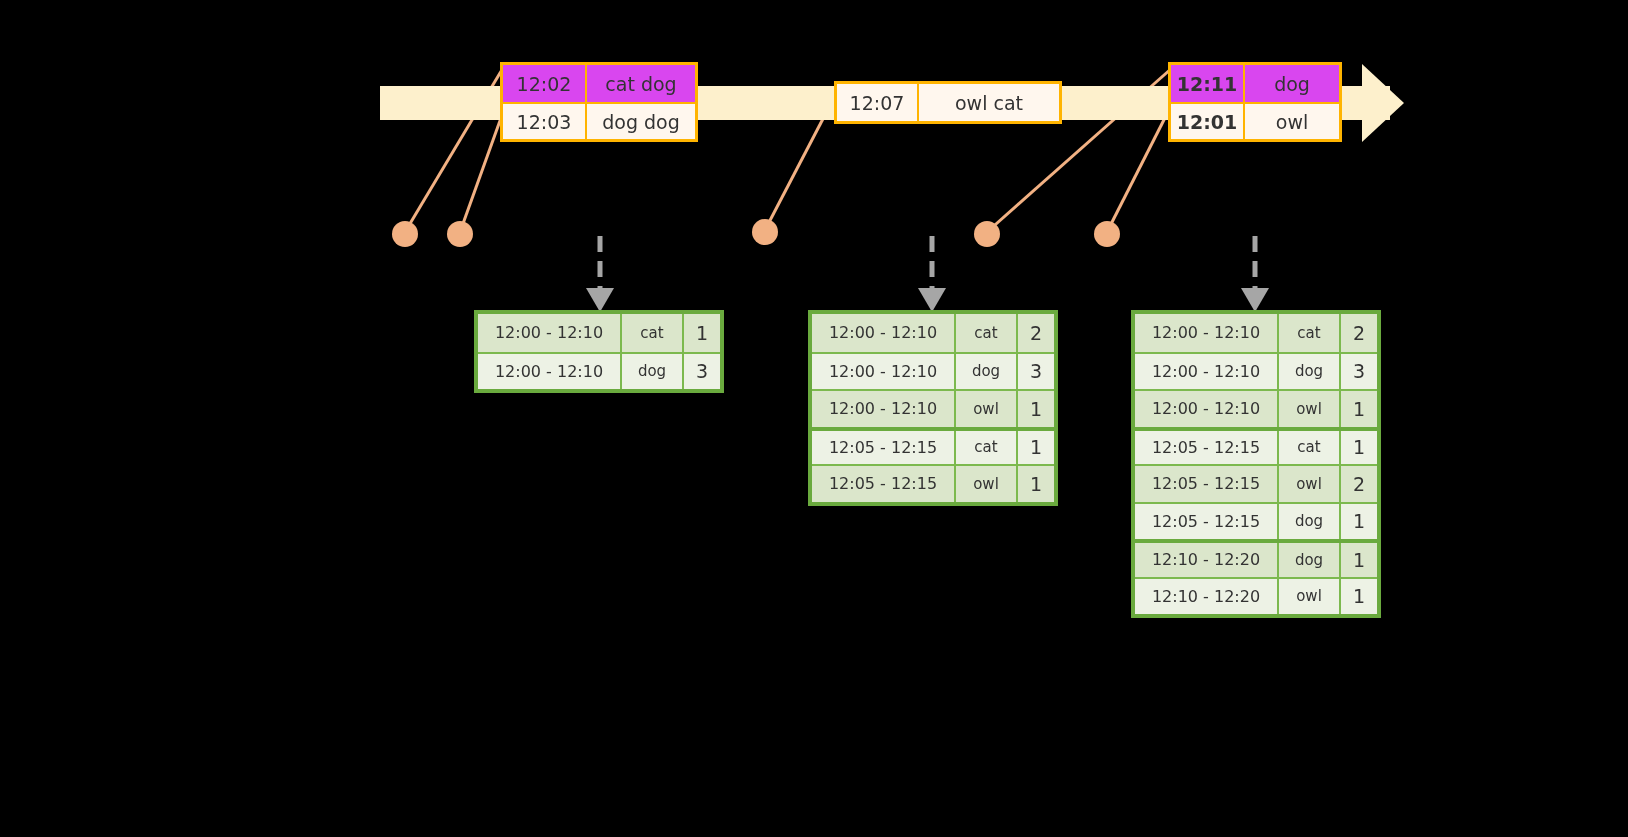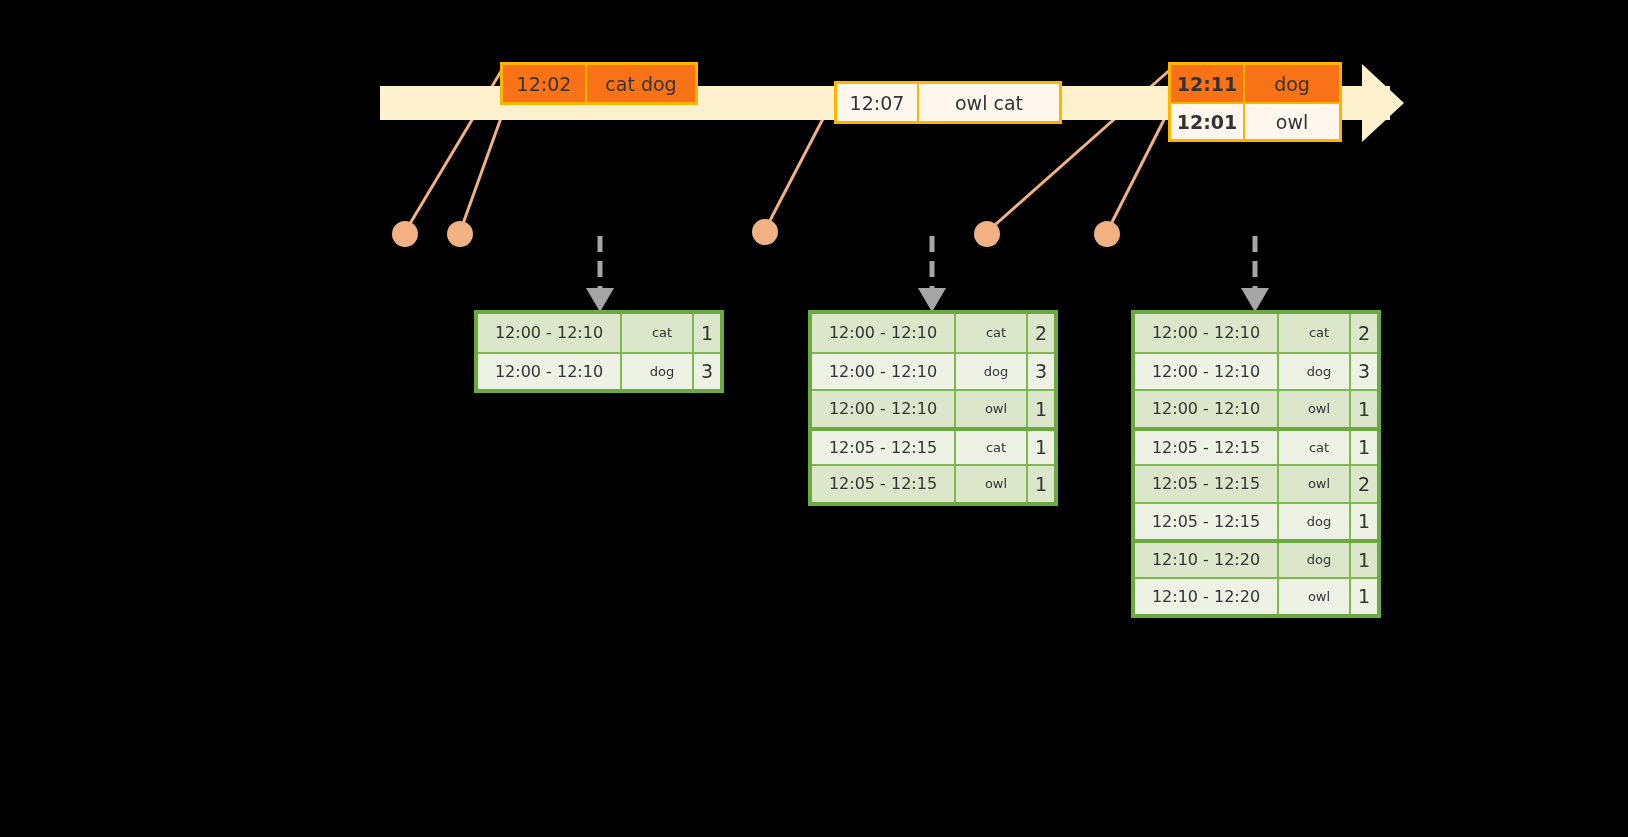--- a/index.html
+++ b/index.html
@@ -13,43 +13,43 @@
        background:#fdf0cc;}
   .timeline-head{position:absolute;left:1362px;top:64px;width:0;height:0;
        border-top:39px solid transparent;border-bottom:39px solid transparent;
        border-left:42px solid #fdf0cc;}
 
   
   .evbox{position:absolute;border:3px solid #ffb400;box-sizing:border-box;
        background:#fff7ee;}
   .evrow{display:flex;height:37px;box-sizing:border-box;}
   .evrow + .evrow{border-top:2px solid #ffb400;}
-  .evrow.shaded{background:#f97316;}
+  .evrow.shaded{background:#d946ef;}
   .evtime{width:84px;display:flex;align-items:center;justify-content:center;
        font-size:19px;color:#333;border-right:2px solid #ffb400;box-sizing:border-box;}
   .evtext{flex:1;display:flex;align-items:center;justify-content:center;
        font-size:19px;color:#333;box-sizing:border-box;}
 
   #evbox0{left:500px;top:62px;width:198px;}
   #evbox1{left:834px;top:81px;width:228px;}
   #evbox2{left:1168px;top:62px;width:174px;}
   #evbox1 .evtime{width:82px;}
   #evbox2 .evtime{width:74px;font-weight:bold;}
 
   
   .gtable{position:absolute;border:4px solid #6aaa3e;box-sizing:border-box;
        background:#eef3e6;}
   .gt-row{display:flex;height:37.5px;box-sizing:border-box;background:#edf2e5;}
   .gt-row.alt{background:#dbe6cb;}
   .gt-row + .gt-row{border-top:2px solid #7cb94e;}
   .gt-row.group-start{border-top:4px solid #6aaa3e;}
   .gt-win{display:flex;align-items:center;justify-content:center;font-size:16px;
        color:#333;border-right:2px solid #7cb94e;box-sizing:border-box;}
-  .gt-key{display:flex;align-items:center;justify-content:center;font-size:13px;
-       color:#333;border-right:2px solid #7cb94e;box-sizing:border-box;margin-left:10px;}
+  .gt-key{display:flex;align-items:center;justify-content:center;font-size:15px;
+       color:#333;border-right:2px solid #7cb94e;box-sizing:border-box;}
   .gt-cnt{display:flex;align-items:center;justify-content:center;font-size:19px;
        color:#333;box-sizing:border-box;}
 
   #gtable0{left:474px;top:310px;width:250px;}
   #gtable0 .gt-win{width:144px;} #gtable0 .gt-key{width:62px;} #gtable0 .gt-cnt{flex:1;}
   #gtable1{left:808px;top:310px;width:250px;}
   #gtable1 .gt-win{width:144px;} #gtable1 .gt-key{width:62px;} #gtable1 .gt-cnt{flex:1;}
   #gtable2{left:1131px;top:310px;width:250px;}
   #gtable2 .gt-win{width:144px;} #gtable2 .gt-key{width:62px;} #gtable2 .gt-cnt{flex:1;}
 </style>
@@ -86,20 +86,24 @@
   </svg>
 
   <div class="timeline-bar"></div>
   <div class="timeline-head"></div>
 
   <div class="evbox" id="evbox0">
     <div class="evrow shaded">
       <div class="evtime">12:02</div>
       <div class="evtext">cat dog</div>
     </div>
+    <div class="evrow">
+      <div class="evtime">12:03</div>
+      <div class="evtext">dog dog</div>
+    </div>
   </div>
 
   <div class="evbox" id="evbox1">
     <div class="evrow">
       <div class="evtime">12:07</div>
       <div class="evtext">owl cat</div>
     </div>
   </div>
 
   <div class="evbox" id="evbox2">

